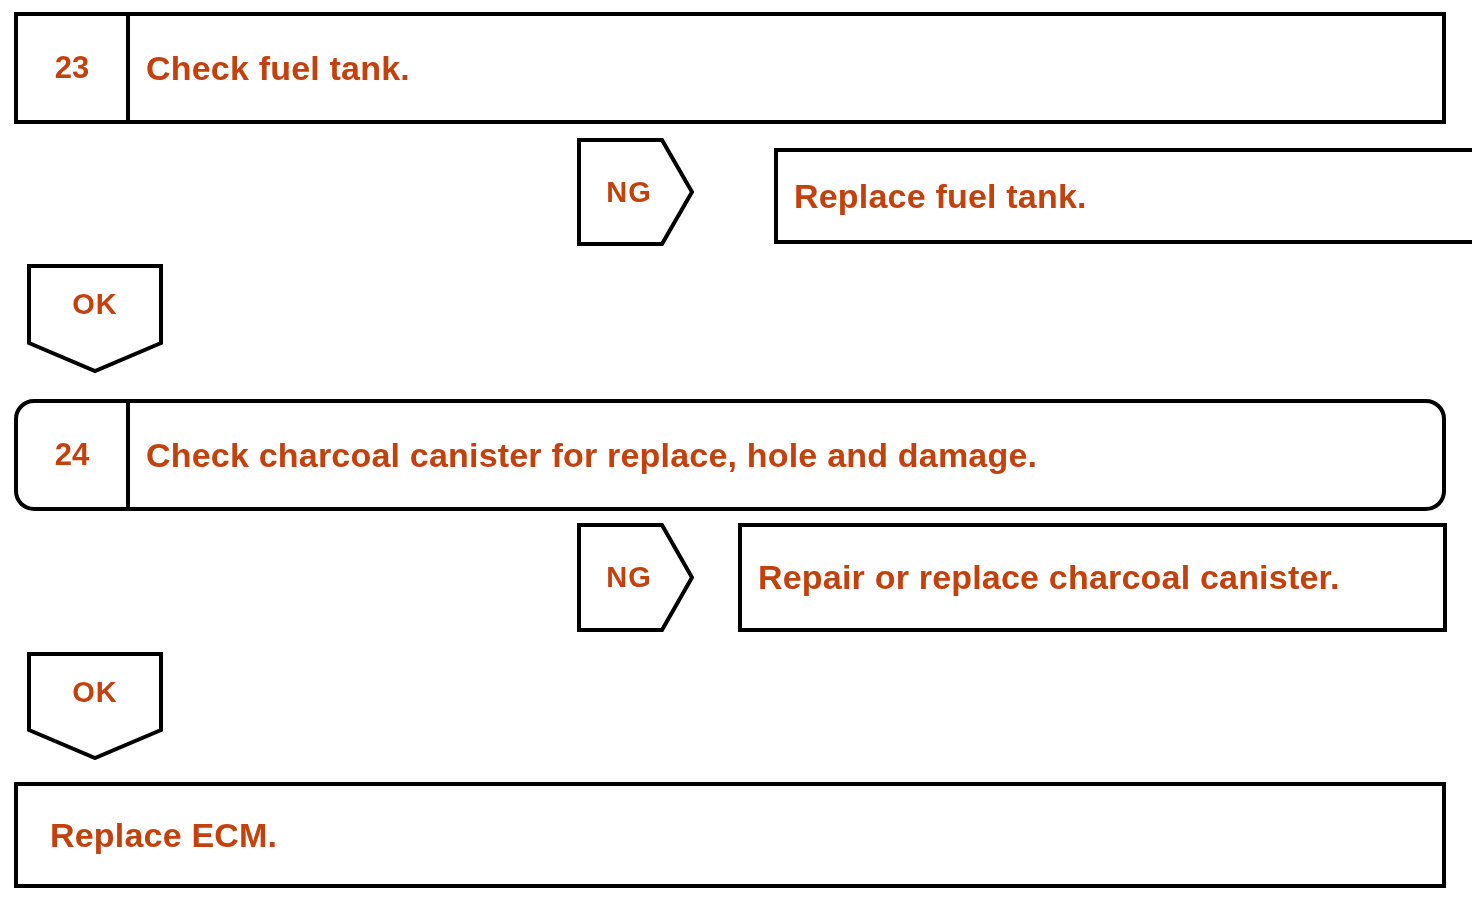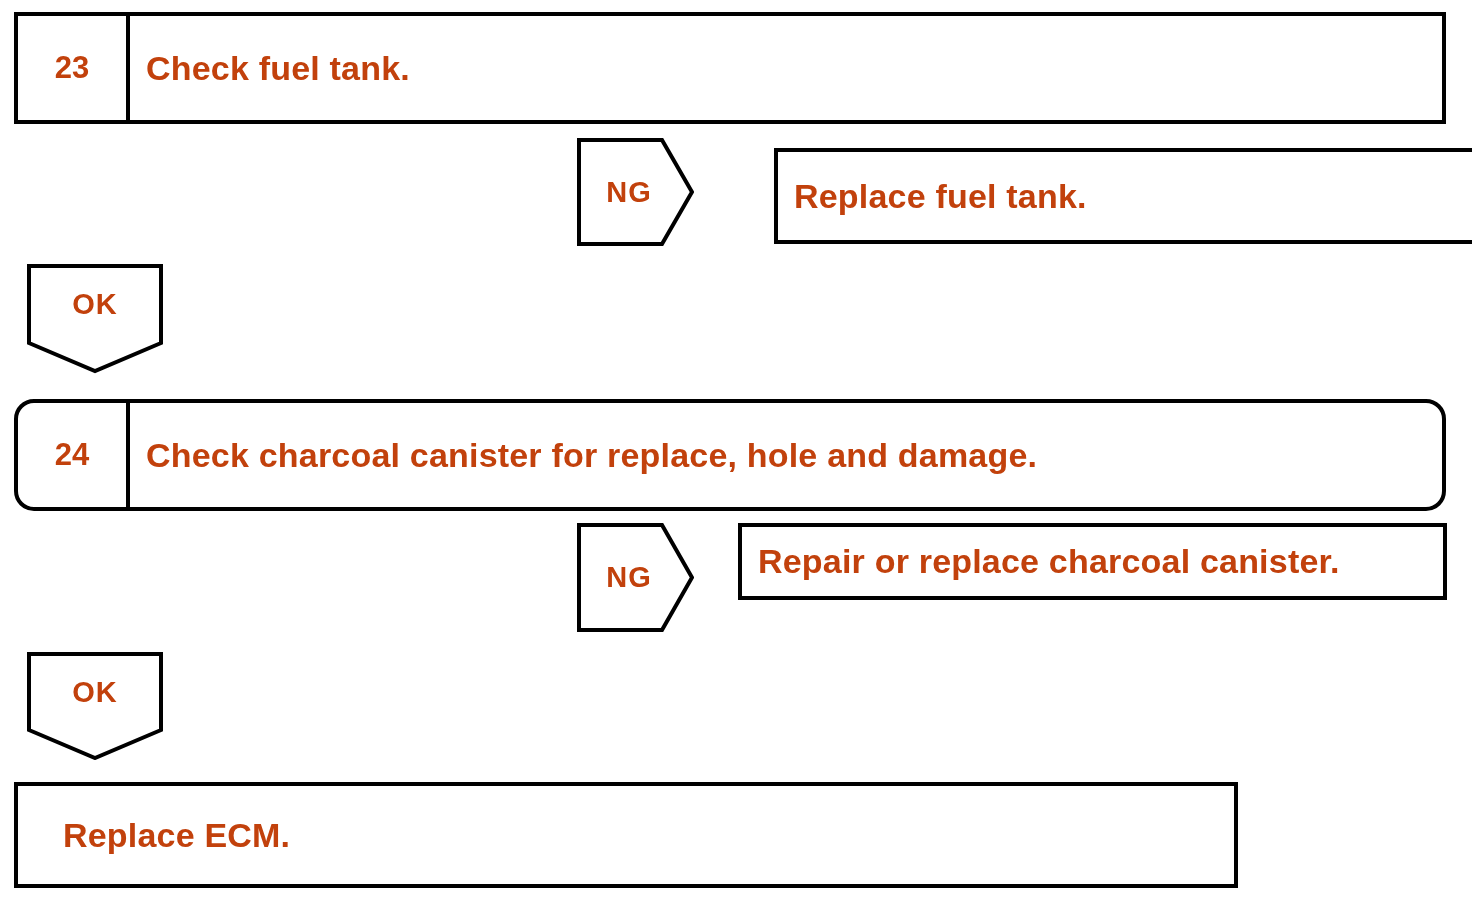--- a/index.html
+++ b/index.html
@@ -93,27 +93,27 @@
     display: flex;
     align-items: center;
     justify-content: center;
     font-size: 29px;
     letter-spacing: 1px;
   }
   
   .final-box {
     position: absolute;
     left: 14px;
-    width: 1224px;
+    width: 1432px;
     box-sizing: border-box;
     border: 4px solid #000;
     background: #fff;
     display: flex;
     align-items: center;
-    padding-left: 45px;
+    padding-left: 32px;
     font-size: 34px;
     letter-spacing: 0.2px;
   }
 </style>
 </head>
 <body>
 
 <div class="canvas">
 
   <div class="step-box" style="top:12px; height:112px;">
@@ -142,21 +142,21 @@
     <div class="step-number">24</div>
     <div class="step-instruction">Check charcoal canister for replace, hole and damage.</div>
   </div>
 
   <div class="ng-connector" style="top:523px; height:109px;">
     <svg width="117" height="109" viewBox="0 0 117 109">
       <polygon points="2,2 85,2 115,54.5 85,107 2,107" fill="#ffffff" stroke="#000000" stroke-width="4" stroke-linejoin="miter"></polygon>
     </svg>
     <span class="ng-label">NG</span>
   </div>
-  <div class="action-box" style="top:523px; height:77px;">
+  <div class="action-box" style="top:523px; height:109px;">
     <span>Repair or replace charcoal canister.</span>
   </div>
 
   <div class="ok-connector" style="top:652px; height:108px;">
     <svg width="136" height="108" viewBox="0 0 136 108">
       <polygon points="2,2 134,2 134,78 68,106 2,78" fill="#ffffff" stroke="#000000" stroke-width="4" stroke-linejoin="miter"></polygon>
     </svg>
     <span class="ok-label">OK</span>
   </div>
 

